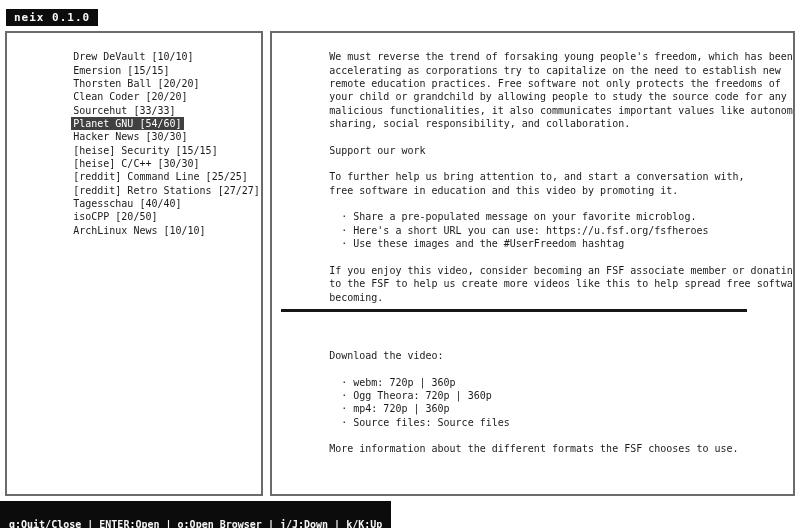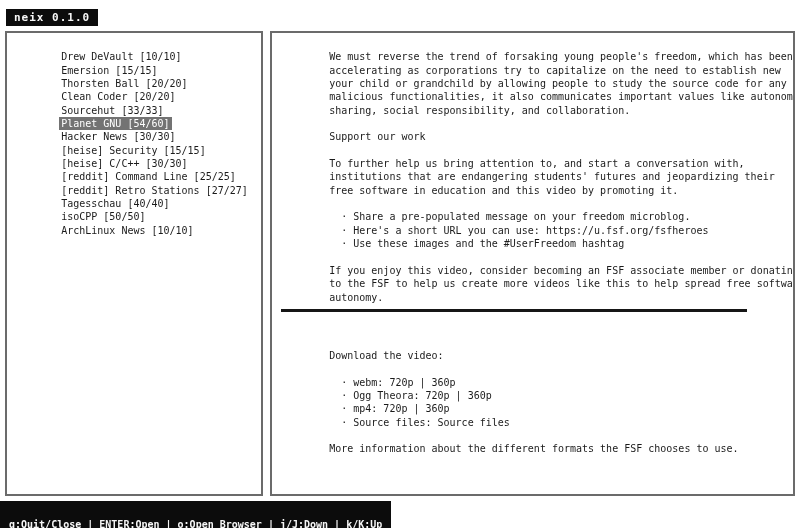--- a/index.html
+++ b/index.html
@@ -22,30 +22,30 @@
     white-space: pre;
   }
 
   .panel {
     position: absolute; top: 31px; height: 465px;
     border: 2px solid #6b6b6b;
     background: #ffffff;
     box-sizing: border-box;
     overflow: hidden;
   }
-  .panel-feeds  { left: 5px;   width: 258px; padding: 4px 0 0 6px; }
+  .panel-feeds  { left: 5px;   width: 258px; padding: 4px 0 0 18px; }
   .panel-article{ left: 270px; width: 525px; padding: 4px 10px 0 9px; }
 
   .feed-row {
     height: 13.35px; line-height: 13.35px;
     white-space: pre;
   }
   .feed-label { display: inline-block; padding: 0 2px; margin-left: -2px; }
   .feed-row.selected .feed-label {
-    background: #737373; color: #ffffff;
+    background: #404040; color: #ffffff;
   }
 
   .article-line {
     height: 13.35px; line-height: 13.35px;
     white-space: pre;
   }
   .article-line.t-hr::before {
     content: "";
     display: block;
     width: 466px; height: 3px;
@@ -113,39 +113,42 @@
 
       <div class="feed-row">
         <span class="feed-label">[reddit] Retro Stations [27/27]</span>
       </div>
 
       <div class="feed-row">
         <span class="feed-label">Tagesschau [40/40]</span>
       </div>
 
       <div class="feed-row">
-        <span class="feed-label">isoCPP [50/50]</span>
+        <span class="feed-label">isoCPP [20/50]</span>
       </div>
 
       <div class="feed-row">
         <span class="feed-label">ArchLinux News [10/10]</span>
       </div>
 
     </div>
 
   <div class="panel panel-article">
 
       <div class="article-line t-text">
         <span>We must reverse the trend of forsaking young people's freedom, which has been</span>
       </div>
 
       <div class="article-line t-text">
         <span>accelerating as corporations try to capitalize on the need to establish new</span>
       </div>
 
+      <div class="article-line t-text">
+        <span>remote education practices. Free software not only protects the freedoms of</span>
+      </div>
 
       <div class="article-line t-text">
         <span>your child or grandchild by allowing people to study the source code for any</span>
       </div>
 
       <div class="article-line t-text">
         <span>malicious functionalities, it also communicates important values like autonomy,</span>
       </div>
 
       <div class="article-line t-text">
@@ -161,35 +164,32 @@
       </div>
 
       <div class="article-line t-blank">
         <span></span>
       </div>
 
       <div class="article-line t-text">
         <span>To further help us bring attention to, and start a conversation with,</span>
       </div>
 
-      <div class="article-line t-text">
-        <span>institutions that are endangering students' futures and jeopardizing their</span>
-      </div>
 
 
       <div class="article-line t-text">
         <span>free software in education and this video by promoting it.</span>
       </div>
 
       <div class="article-line t-blank">
         <span></span>
       </div>
 
       <div class="article-line t-bullet">
-        <span>  · Share a pre-populated message on your freedom microblog.</span>
+        <span>  · Share a pre-populated message on your favorite microblog.</span>
       </div>
 
       <div class="article-line t-bullet">
         <span>  · Here's a short URL you can use: https://u.fsf.org/fsfheroes</span>
       </div>
 
       <div class="article-line t-bullet">
         <span>  · Use these images and the #UserFreedom hashtag</span>
       </div>
 
@@ -199,21 +199,21 @@
 
       <div class="article-line t-text">
         <span>If you enjoy this video, consider becoming an FSF associate member or donating</span>
       </div>
 
       <div class="article-line t-text">
         <span>to the FSF to help us create more videos like this to help spread free software</span>
       </div>
 
       <div class="article-line t-text">
-        <span>autonomy.</span>
+        <span>becoming.</span>
       </div>
 
       <div class="article-line t-blank">
         <span></span>
       </div>
 
       <div class="article-line t-hr">
         <span></span>
       </div>
 

